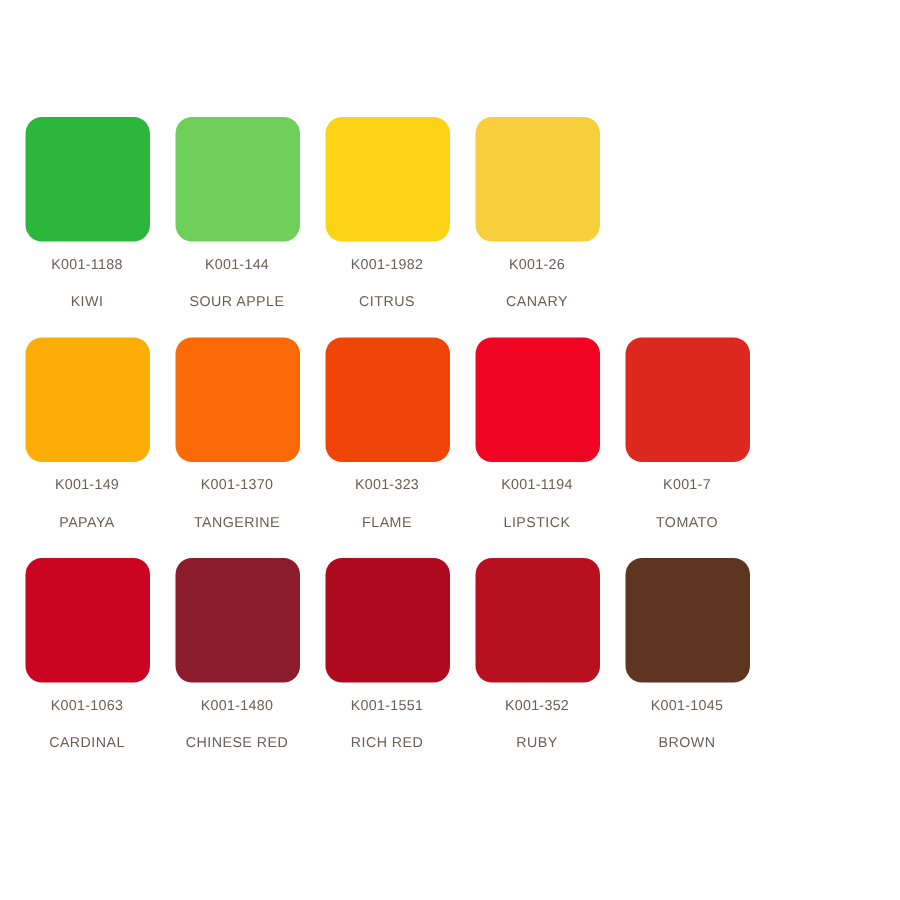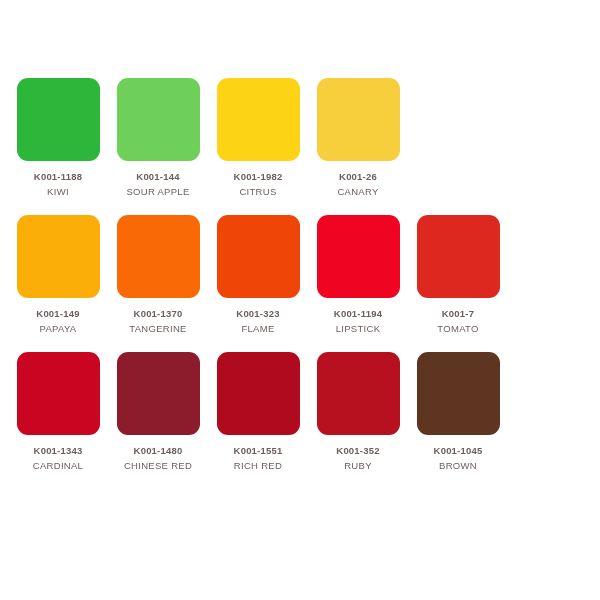--- a/index.html
+++ b/index.html
@@ -42,24 +42,23 @@
     display: block;
   }
   .swatch-code {
     margin-top: 9px;
     font-size: 9.5px;
     line-height: 13px;
     letter-spacing: 0.2px;
     color: #6b5f5c;
     text-align: center;
     white-space: nowrap;
-    font-weight: bold;
   }
   .swatch-name {
-    margin-top: 2px;
+    margin-top: 12px;
     font-size: 9.5px;
     line-height: 13px;
     letter-spacing: 0.3px;
     color: #6b5f5c;
     text-align: center;
     white-space: nowrap;
   }
 </style>
 </head>
 <body style="background: rgb(255, 255, 255);">
@@ -110,21 +109,21 @@
       </div>
       <div class="swatch-cell">
         <div class="swatch-chip" style="background: rgb(220, 40, 30);"></div>
         <div class="swatch-code">K001-7</div>
         <div class="swatch-name">TOMATO</div>
       </div>
     </div>
     <div class="swatch-row">
       <div class="swatch-cell">
         <div class="swatch-chip" style="background: rgb(201, 5, 34);"></div>
-        <div class="swatch-code">K001-1343</div>
+        <div class="swatch-code">K001-1063</div>
         <div class="swatch-name">CARDINAL</div>
       </div>
       <div class="swatch-cell">
         <div class="swatch-chip" style="background: rgb(140, 27, 43);"></div>
         <div class="swatch-code">K001-1480</div>
         <div class="swatch-name">CHINESE RED</div>
       </div>
       <div class="swatch-cell">
         <div class="swatch-chip" style="background: rgb(176, 10, 30);"></div>
         <div class="swatch-code">K001-1551</div>

